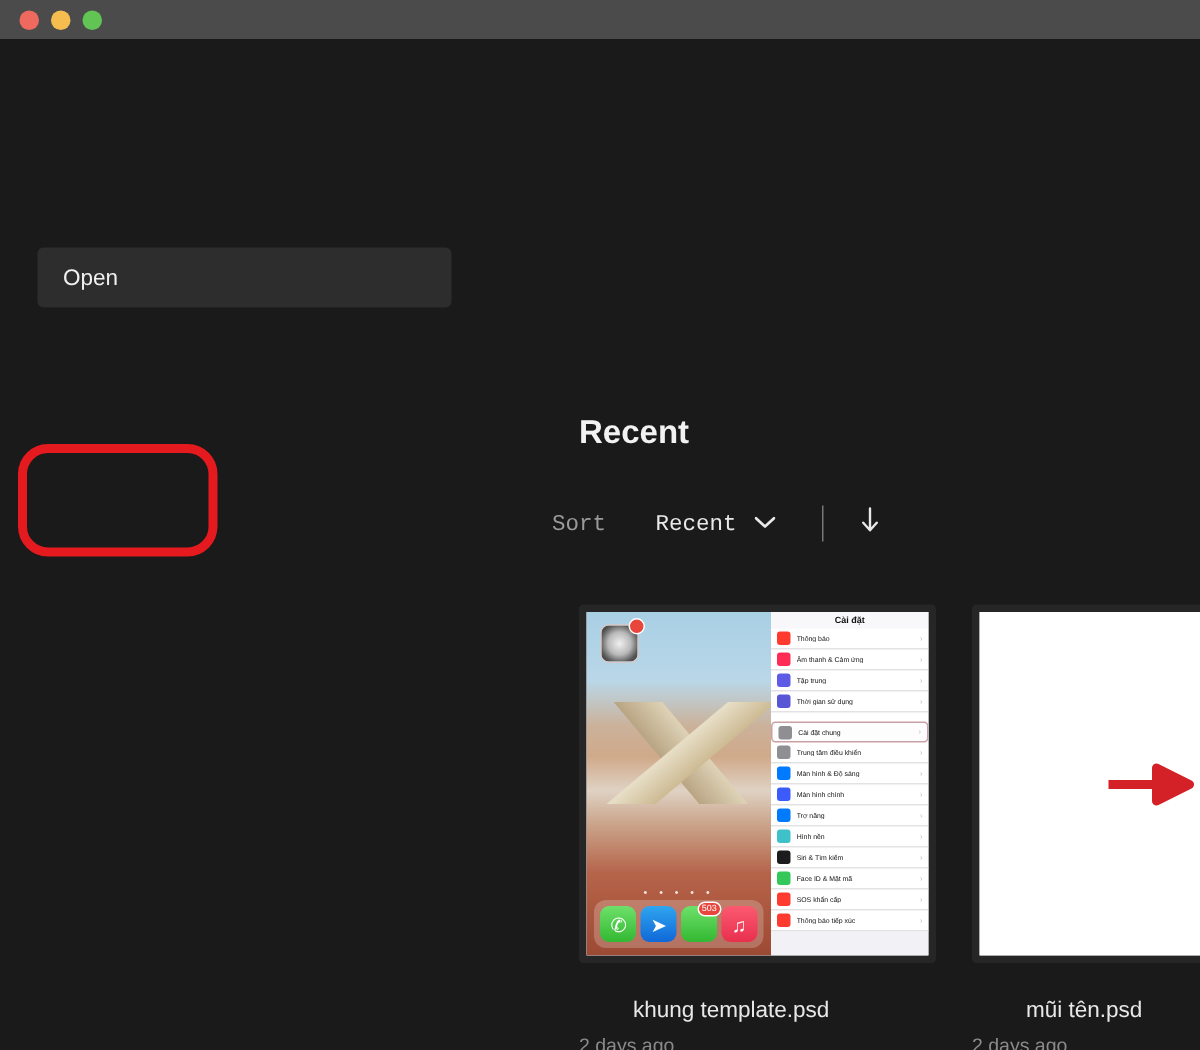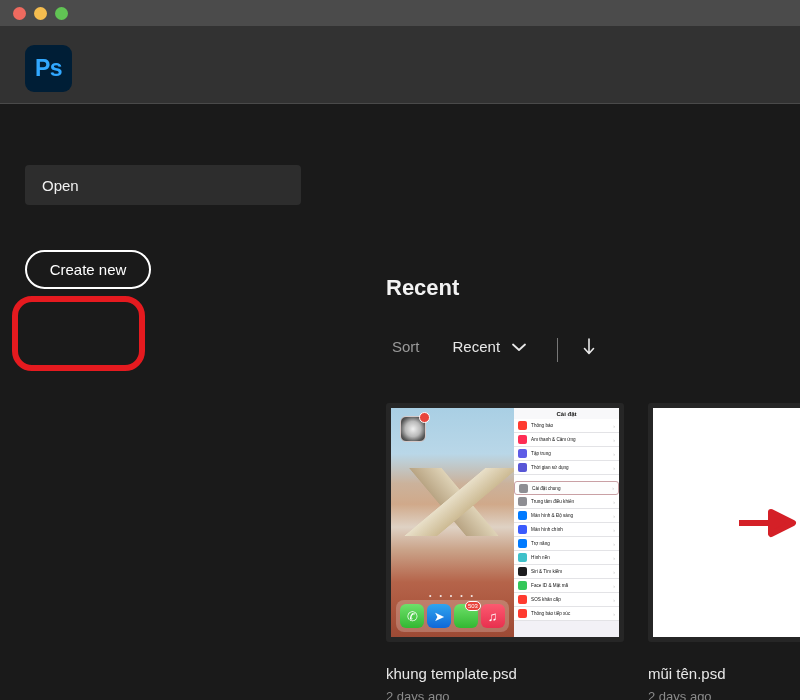--- a/index.html
+++ b/index.html
@@ -126,23 +126,25 @@
   .recent-heading {
     position: absolute;
     left: 386px; top: 170px;
     color: #f2f2f2;
     font-size: 22px;
     font-weight: bold;
   }
 
   .sort-row {
     position: absolute;
-    left: 392px; top: 233px;
+    left: 368px; top: 233px;
     height: 22px;
     display: flex;
+    align-items: center;
+    font-family: Liberation Mono, monospace;
   }
   .sort-label {
     color: #9a9a9a;
     font-size: 15px;
     margin-right: 33px;
   }
   .sort-value {
     color: #e8e8e8;
     font-size: 15px;
     cursor: pointer;
@@ -340,50 +342,47 @@
   .card-caption {
     position: absolute;
     top: 560px;
   }
   .cap-1 { left: 386px; }
   .cap-2 { left: 648px; }
   .cap-name {
     color: #e8e8e8;
     font-size: 15px;
     white-space: nowrap;
+    margin-left: 36px;
   }
   .cap-meta {
     color: #8a8a8a;
     font-size: 13px;
     margin-top: 7px;
     white-space: nowrap;
   }
 </style>
 </head>
 <body>
 
 <div id="app">
 
   <div class="titlebar">
     <span class="tl-dot tl-close"></span>
     <span class="tl-dot tl-min"></span>
     <span class="tl-dot tl-max"></span>
   </div>
 
-  <div class="app-header">
-    <div class="ps-logo">Ps</div>
-  </div>
 
   <div class="main">
 
     <div class="home-tab">
       <span class="home-tab-label">Open</span>
     </div>
 
-    <div class="pill-btn btn-create-new">Create new</div>
 
 
     <div class="annot-rect"></div>
 
     <div class="recent-heading">Recent</div>
 
     <div class="sort-row">
       <span class="sort-label">Sort</span>
       <span class="sort-value">Recent</span>
       <span class="chev-down">

